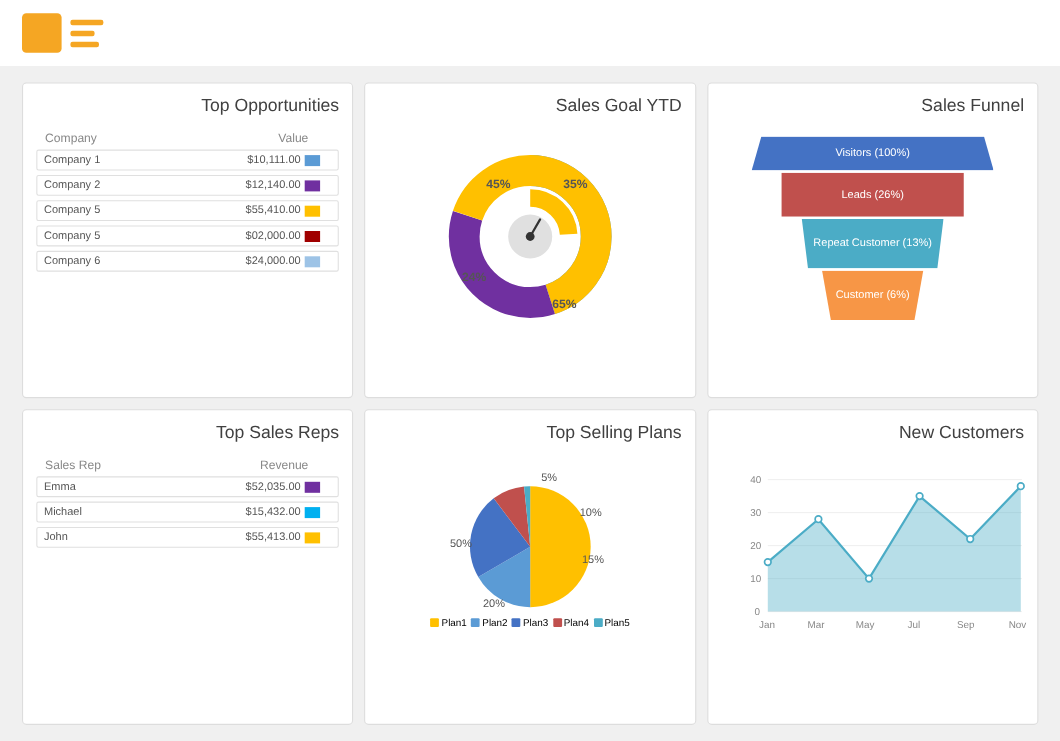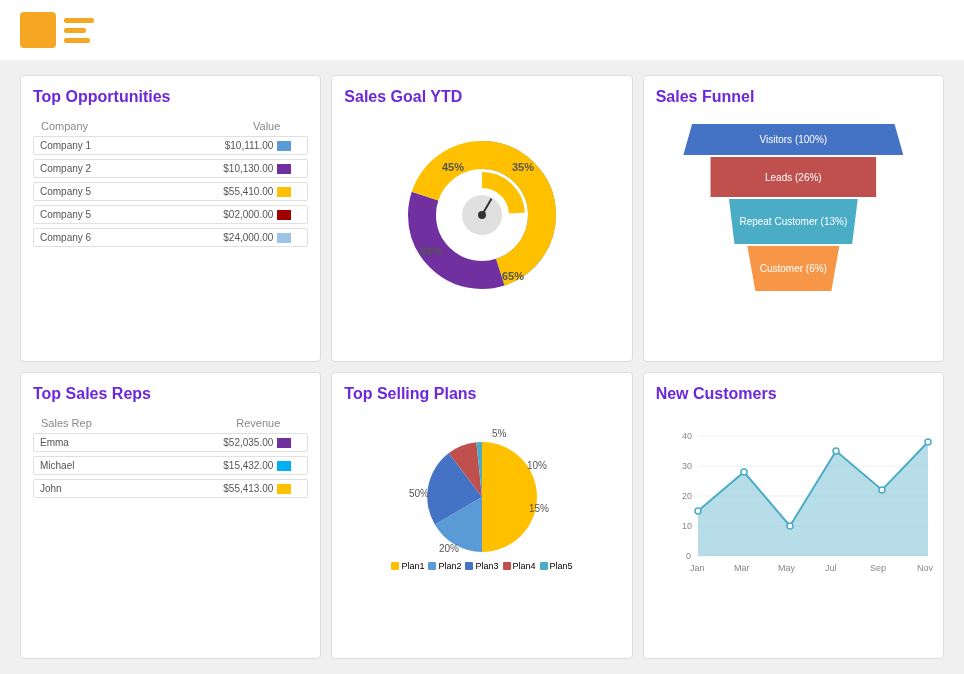--- a/index.html
+++ b/index.html
@@ -43,23 +43,23 @@
     }
     .card {
       background: white;
       border: 1px solid #ddd;
       border-radius: 4px;
       padding: 12px;
       overflow: hidden;
     }
     .card-title {
       font-size: 16px;
-      font-weight: 700;
-      color: #6d28d9;
-      text-align: left;
+      font-weight: 400;
+      color: #404040;
+      text-align: right;
       margin-bottom: 8px;
       padding-bottom: 6px;
     }
     .opp-header { display: flex; gap: 4px; color: #888; font-size: 11px; margin-bottom: 4px; padding-left: 8px; }
     .opp-row { display: flex; align-items: center; border: 1px solid #e0e0e0; border-radius: 2px; margin-bottom: 4px; padding: 3px 6px; gap: 4px; }
     .opp-name { flex: 1; color: #555; font-size: 10px; }
     .opp-value { color: #555; font-size: 10px; width: 72px; text-align: right; }
     .opp-bar-container { width: 24px; display: flex; align-items: center; }
     .opp-bar { height: 10px; }
 
@@ -104,21 +104,21 @@
     <div id="opp-rows">
         <div class="opp-row">
     <span class="opp-name">Company 1</span>
     <span class="opp-value">$10,111.00</span>
     <div class="opp-bar-container">
       <div class="opp-bar" style="width:14px;background:#5b9bd5;"></div>
     </div>
         </div>
         <div class="opp-row">
     <span class="opp-name">Company 2</span>
-    <span class="opp-value">$10,130.00</span>
+    <span class="opp-value">$12,140.00</span>
     <div class="opp-bar-container">
       <div class="opp-bar" style="width:14px;background:#7030a0;"></div>
     </div>
         </div>
         <div class="opp-row">
     <span class="opp-name">Company 5</span>
     <span class="opp-value">$55,410.00</span>
     <div class="opp-bar-container">
       <div class="opp-bar" style="width:14px;background:#ffc000;"></div>
     </div>

